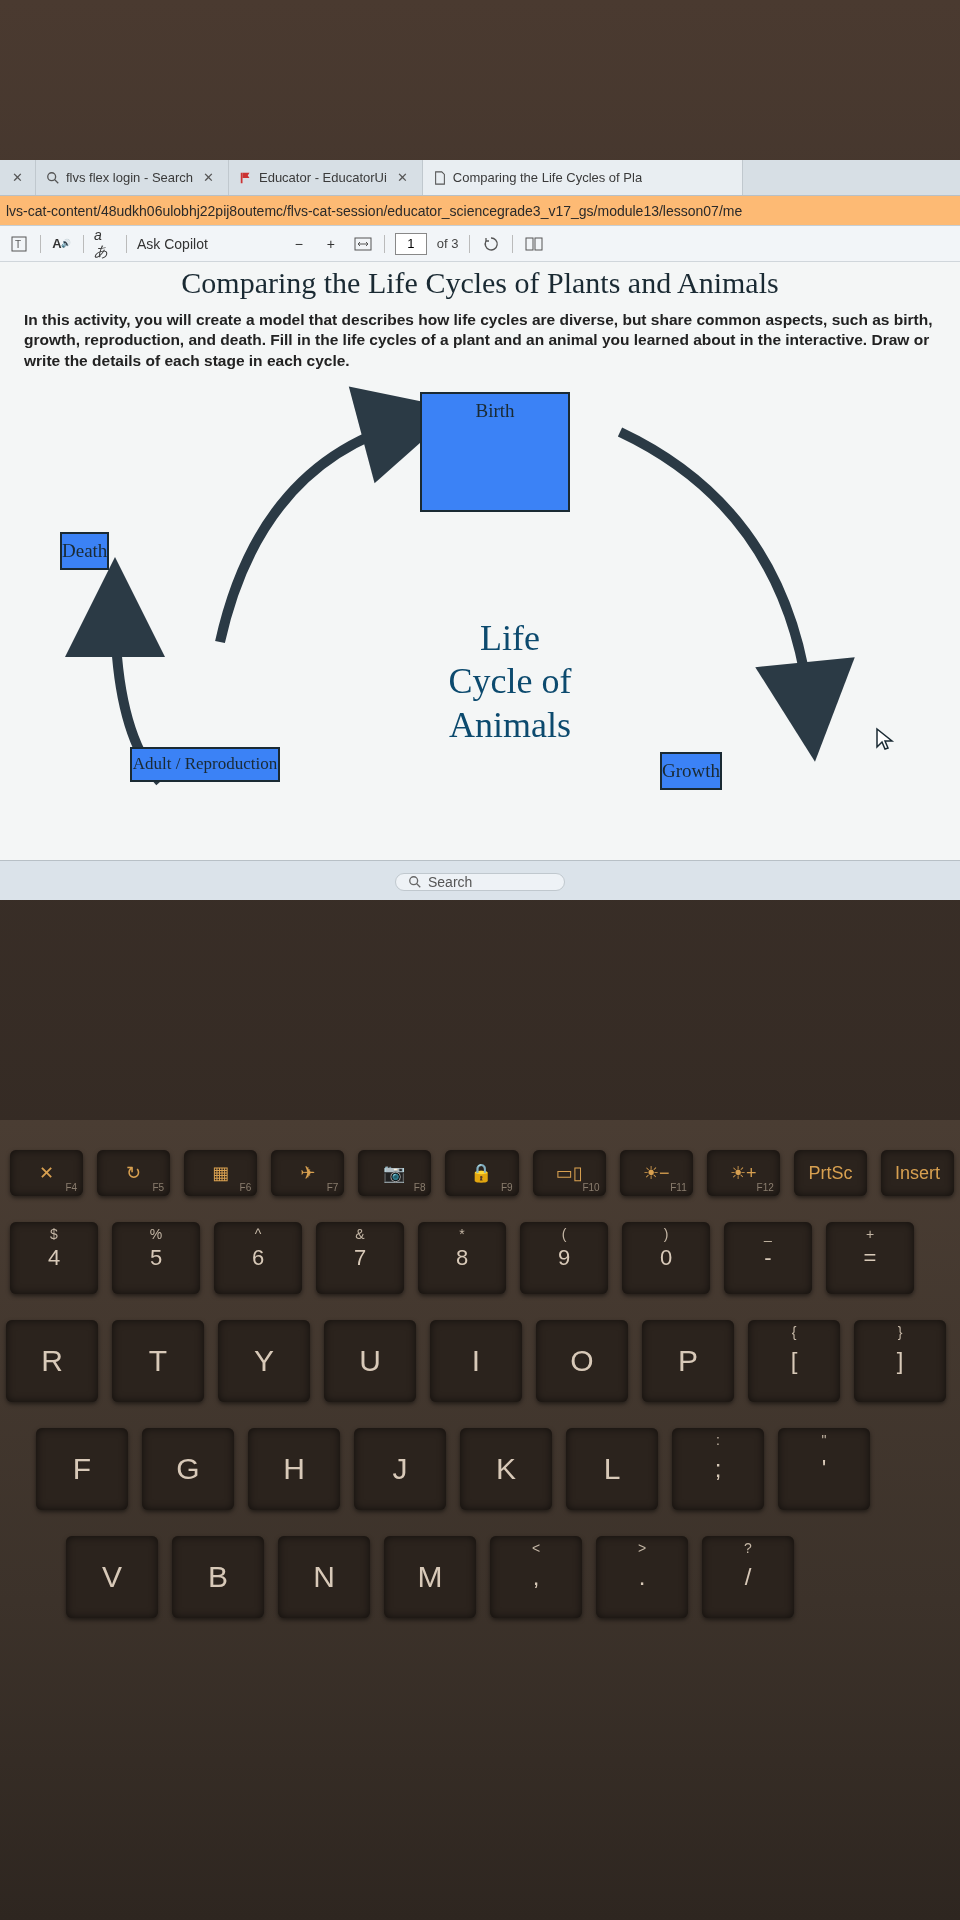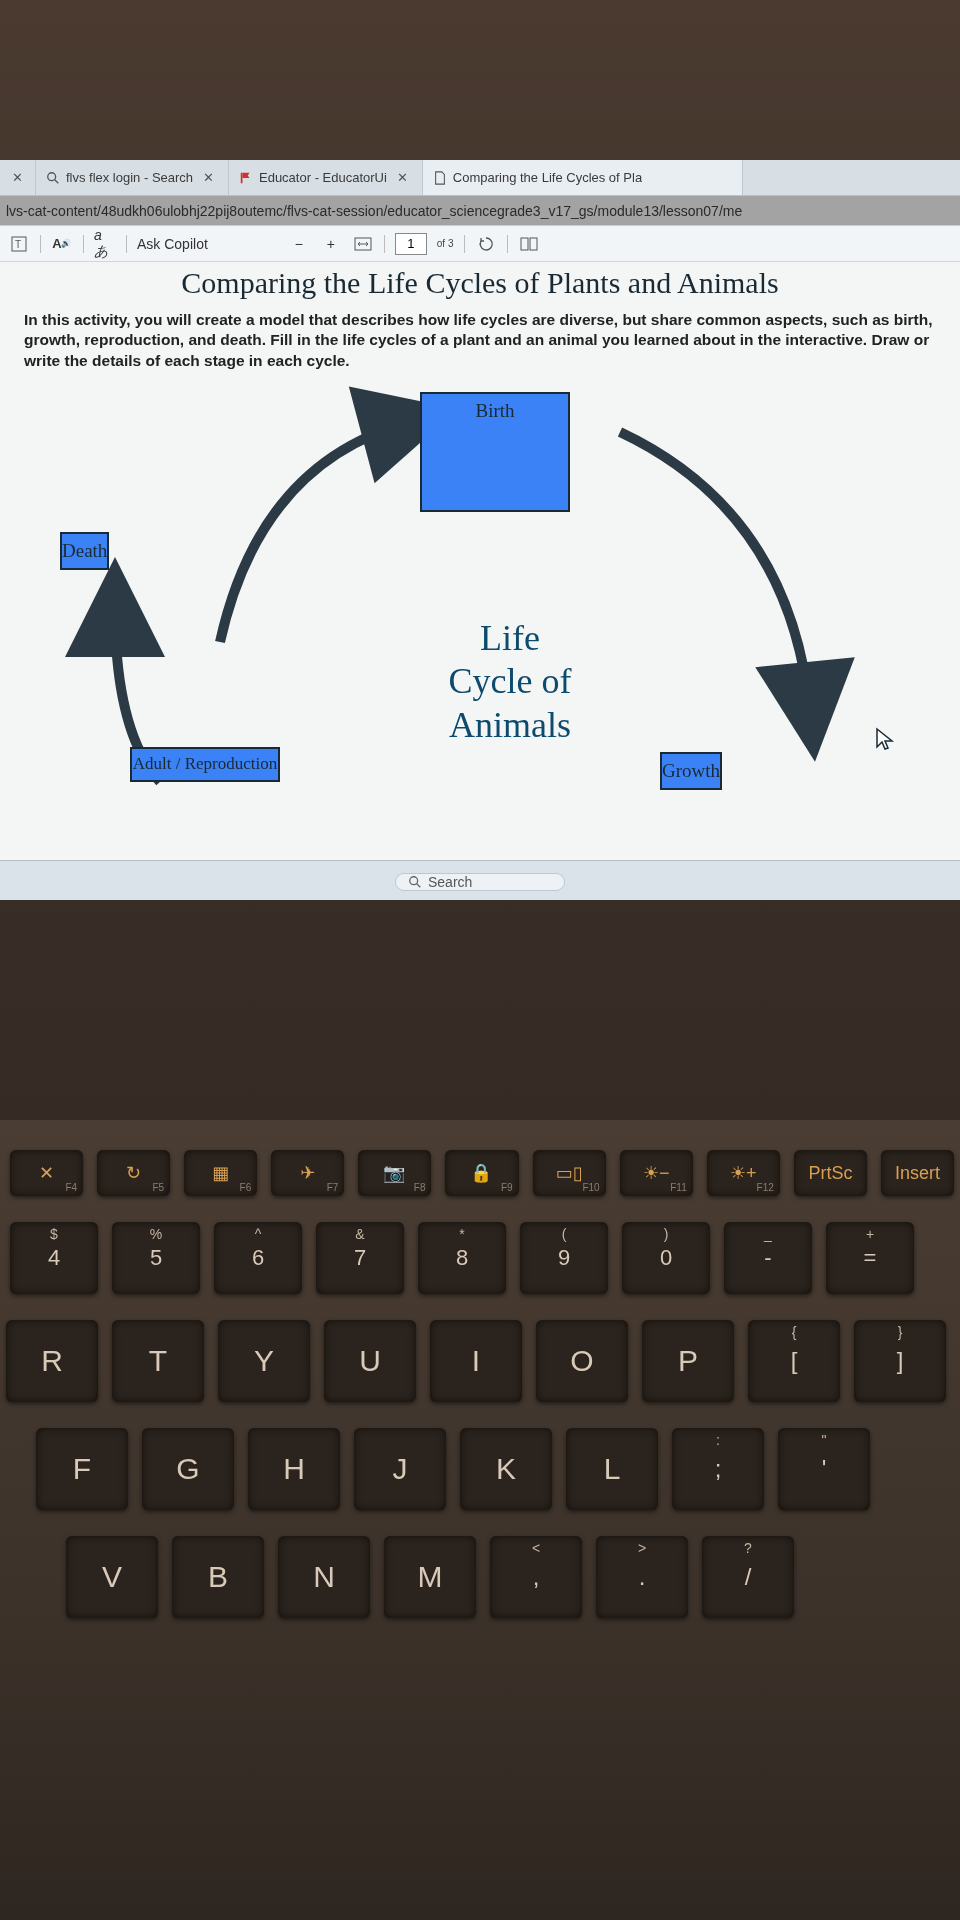--- a/index.html
+++ b/index.html
@@ -47,21 +47,21 @@
     white-space: nowrap;
     overflow: hidden;
   }
   .tab.active { background: #e9eef2; }
   .tab .close { color: #555; font-size: 13px; padding: 0 4px; cursor: pointer; }
   .tab .favicon { width: 14px; height: 14px; display: inline-block; }
   .tab .label { overflow: hidden; text-overflow: ellipsis; }
   
   .addr-row {
     height: 30px;
-    background: #a3a3a3;
+    background: #fdba74;
     display: flex;
     align-items: center;
     padding: 0 6px;
     font-size: 14px;
     color: #2a2a2a;
     border-bottom: 1px solid #c6ced4;
     white-space: nowrap;
     overflow: hidden;
   }
   
@@ -74,21 +74,21 @@
     gap: 10px;
     padding: 0 8px;
     font-size: 14px;
     color: #333;
   }
   .pdf-toolbar .sep { width: 1px; height: 18px; background: #bbb; }
   .pdf-toolbar .icon-btn { width: 22px; height: 22px; display: flex; align-items: center; justify-content: center; border-radius: 3px; cursor: pointer; }
   .pdf-toolbar .page-input {
     width: 32px; height: 22px; border: 1px solid #888; text-align: center; font-size: 13px; background: #fff;
   }
-  .pdf-toolbar .oftext { font-size: 10px; color: #444; }
+  .pdf-toolbar .oftext { font-size: 13px; color: #444; }
   .pdf-toolbar .copilot { font-size: 14px; color: #333; cursor: pointer; }
   
   .doc {
     background: #f4f6f6;
     height: calc(100% - 36px - 30px - 36px - 40px);
     overflow: hidden;
     padding: 0 20px;
     position: relative;
   }
   .doc-title {

